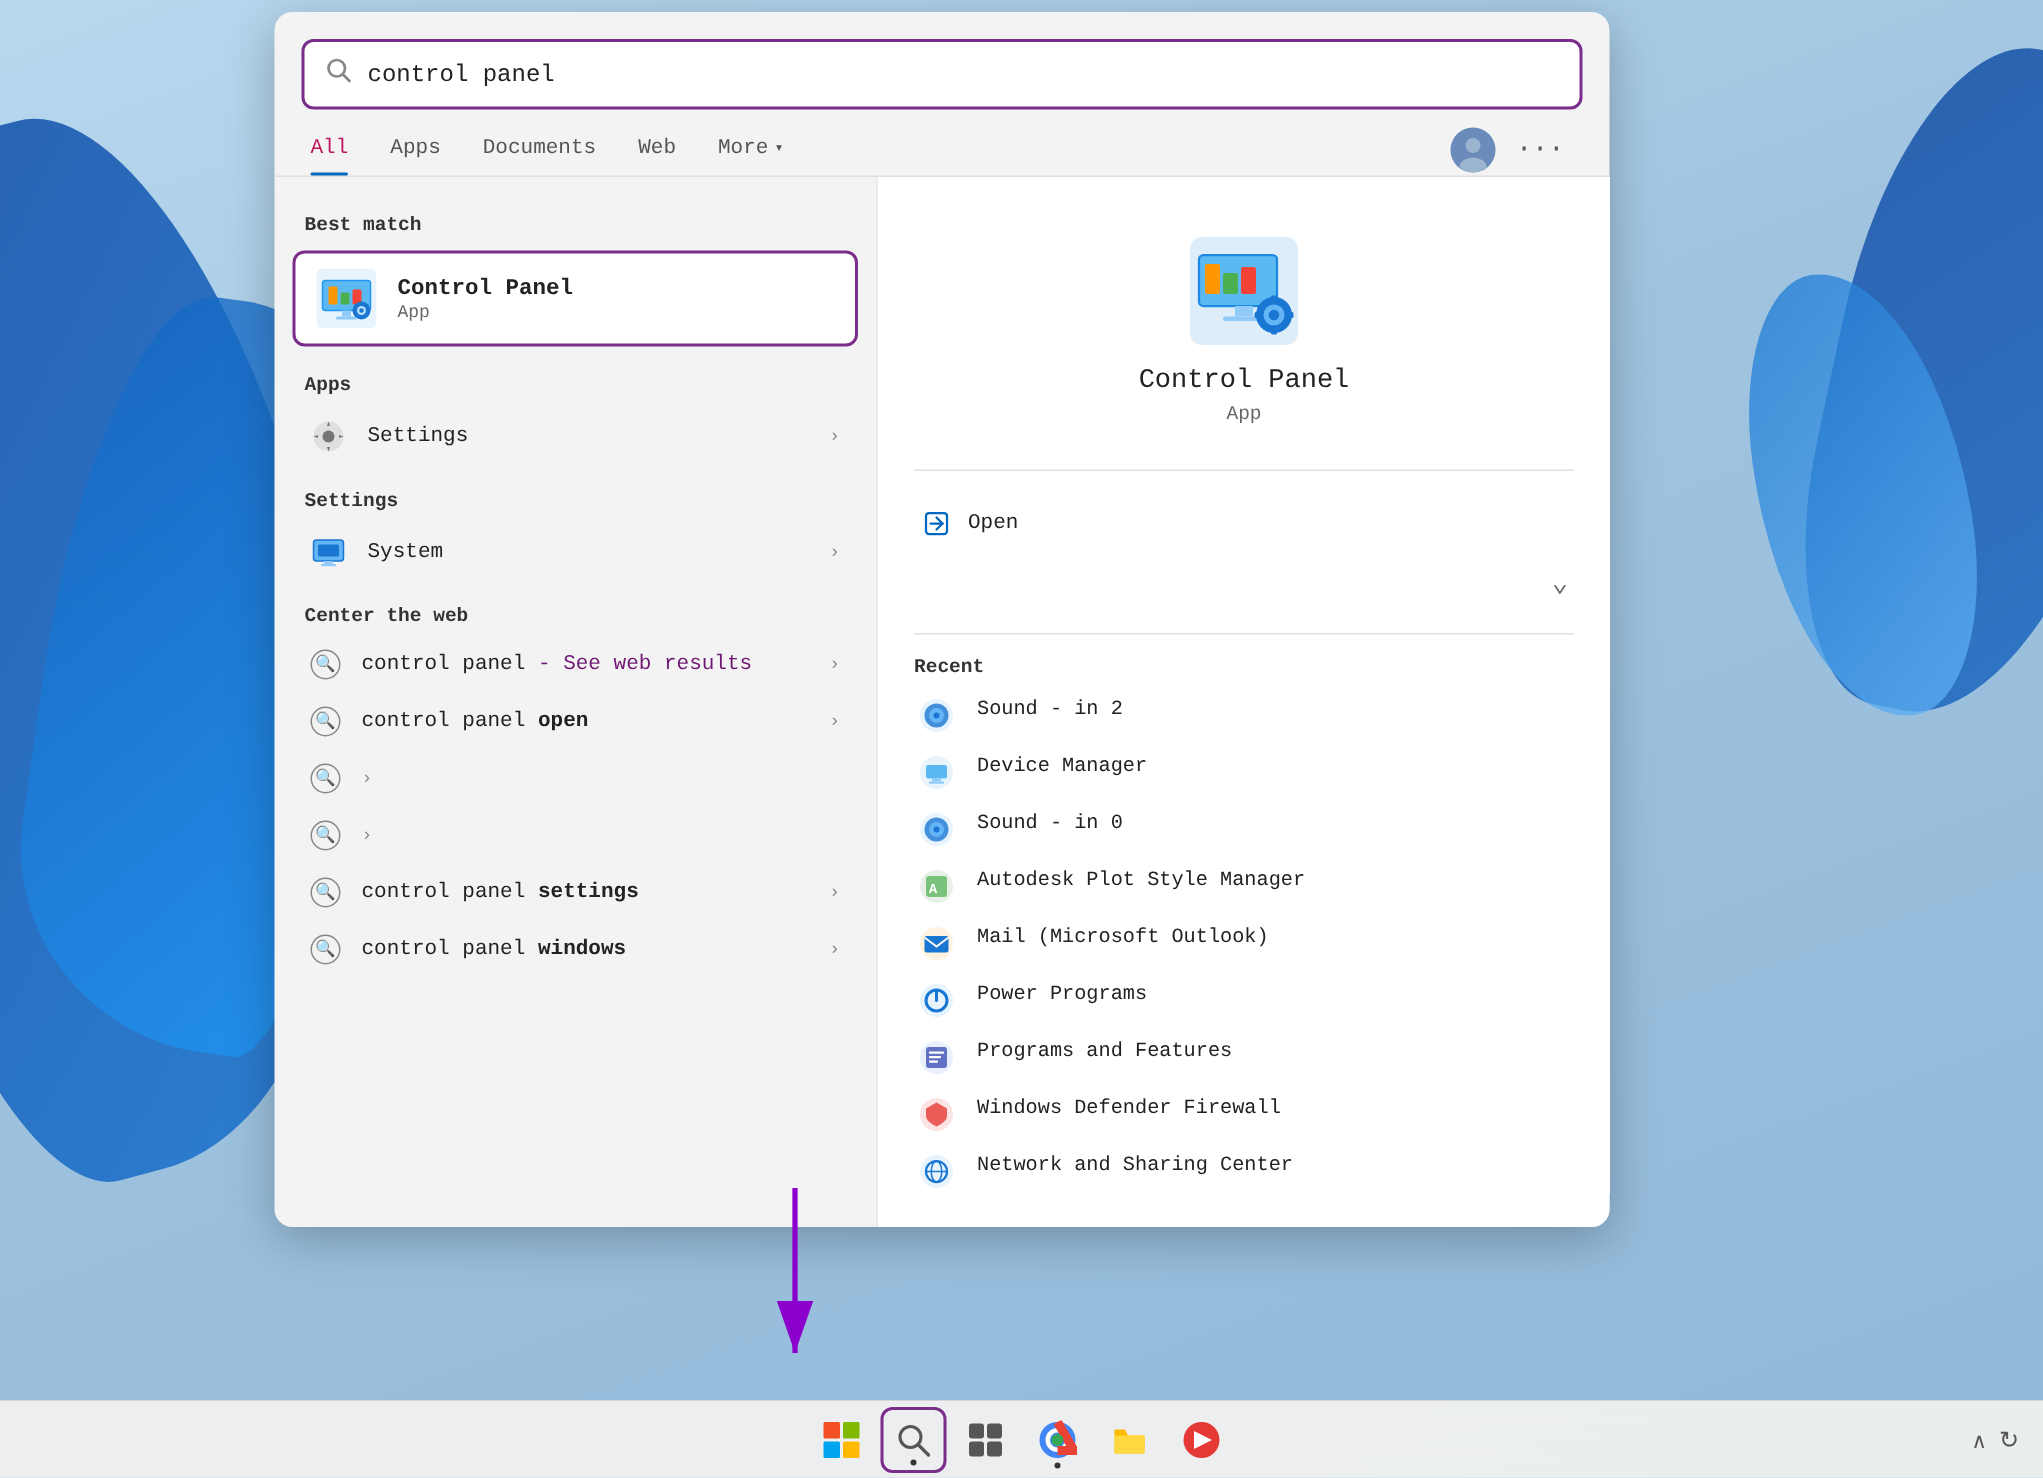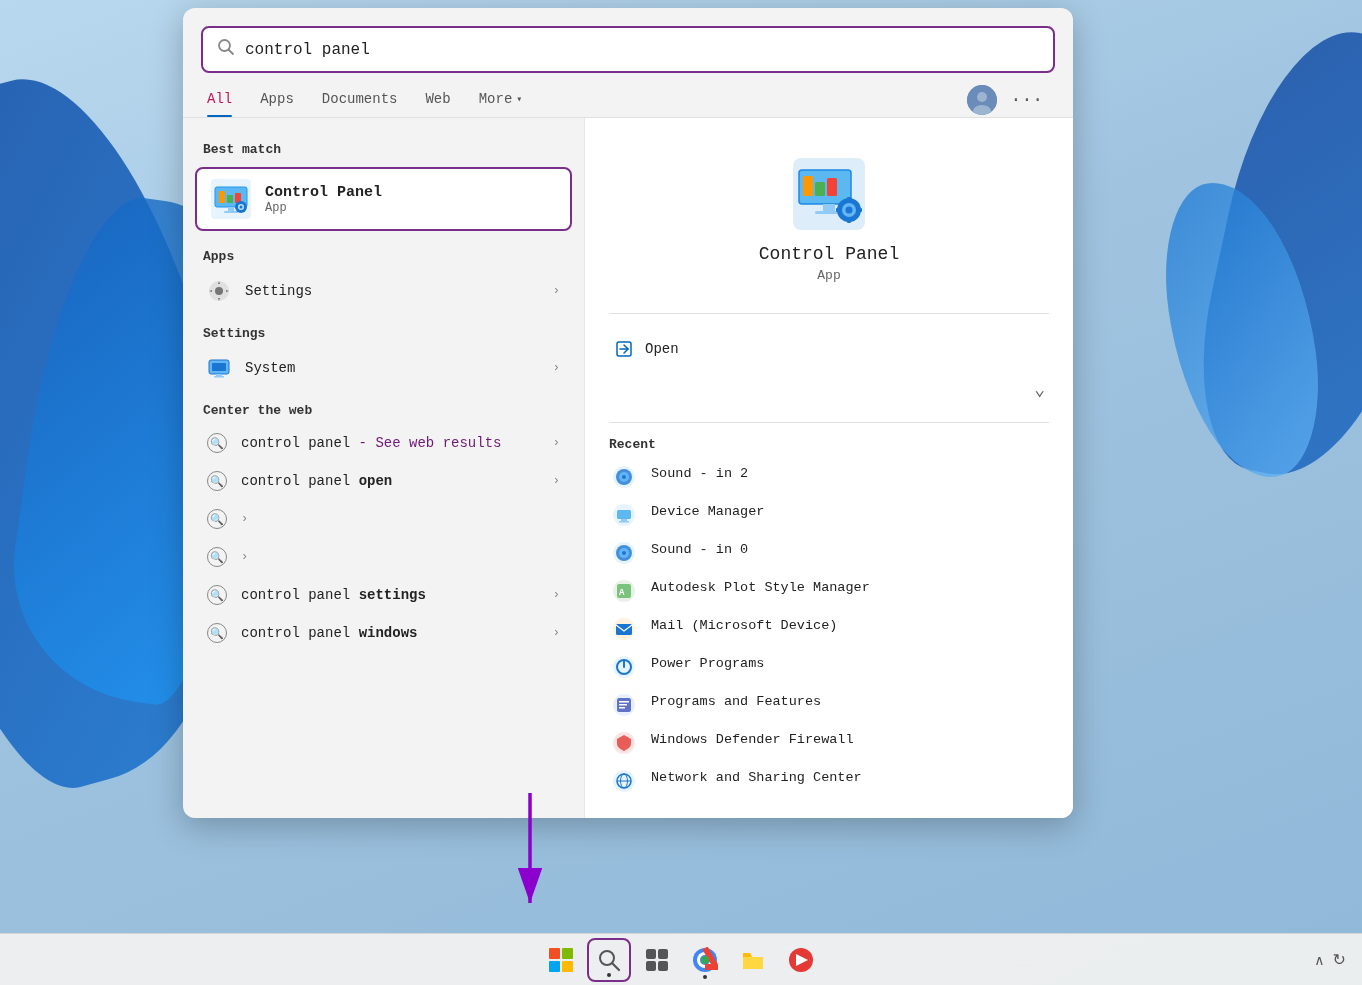--- a/index.html
+++ b/index.html
@@ -606,21 +606,21 @@
         <span class="recent-item-text">Autodesk Plot Style Manager</span>
       </div>
 
       <div class="recent-item">
         <div class="recent-item-icon" style="background:#fff3e0;">
           <svg width="18" height="18" viewBox="0 0 18 18">
               <rect x="1" y="4" width="16" height="11" rx="1.5" fill="#1976d2"></rect>
               <path d="M1 5 L9 11 L17 5" stroke="white" stroke-width="1.2" fill="none"></path>
             </svg>
         </div>
-        <span class="recent-item-text">Mail (Microsoft Device)</span>
+        <span class="recent-item-text">Mail (Microsoft Outlook)</span>
       </div>
 
       <div class="recent-item">
         <div class="recent-item-icon" style="background:#e8f4fd;">
           <svg width="18" height="18" viewBox="0 0 18 18">
               <circle cx="9" cy="9" r="7" fill="none" stroke="#1976d2" stroke-width="2"></circle>
               <line x1="9" y1="3" x2="9" y2="9" stroke="#1976d2" stroke-width="2" stroke-linecap="round"></line>
             </svg>
         </div>
         <span class="recent-item-text">Power Programs</span>

